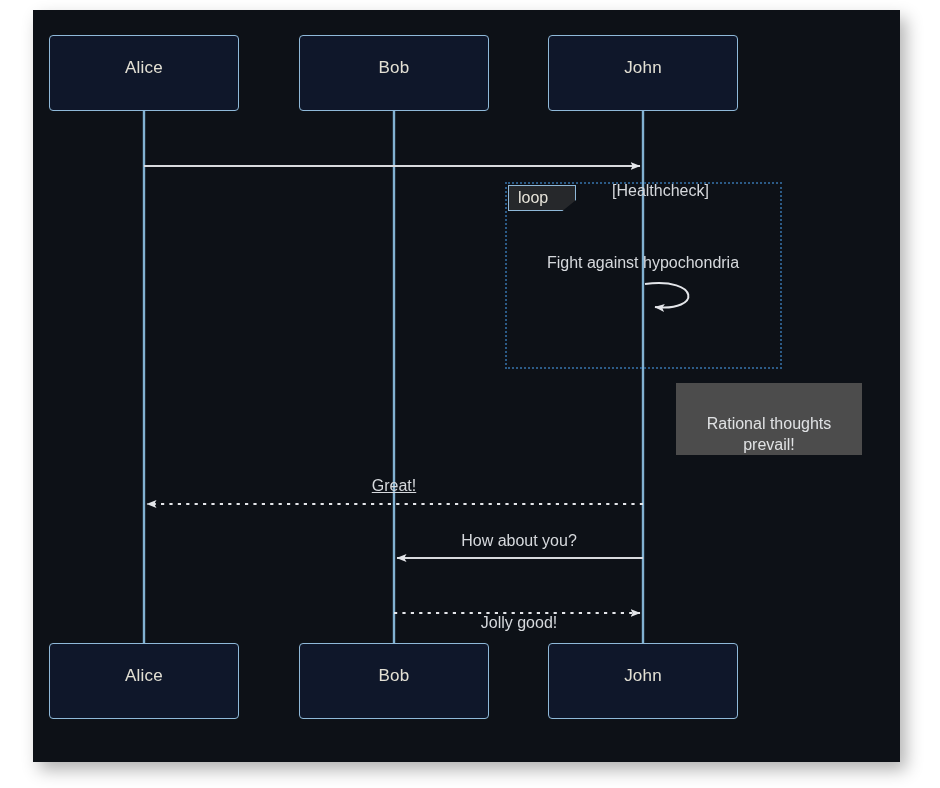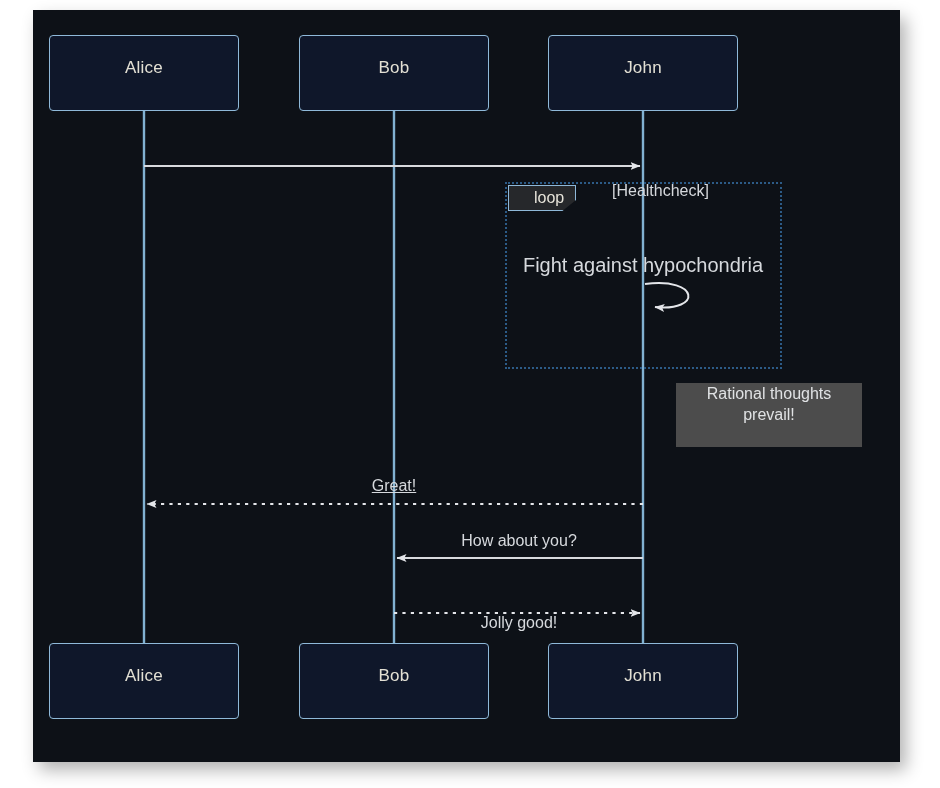--- a/index.html
+++ b/index.html
@@ -88,58 +88,58 @@
     top: 185px;
     width: 68px;
     height: 26px;
     background: #26282b;
     border: 1px solid #8fb9d9;
     box-sizing: border-box;
     clip-path: polygon(0 0, 100% 0, 100% 58%, 80% 100%, 0 100%);
     display: flex;
     align-items: center;
     justify-content: flex-start;
-    padding-left: 25px;
+    padding-left: 9px;
   }
   #loop-tab-label {
     color: #e7e4da;
     font-size: 16px;
     font-family: "Liberation Sans", sans-serif;
   }
   #loop-condition {
     position: absolute;
     left: 612px;
     top: 182px;
     color: #d6d9dd;
     font-size: 16px;
     font-family: "Liberation Sans", sans-serif;
     white-space: nowrap;
   }
   #loop-body-text {
     position: absolute;
     left: 643px;
     top: 254px;
     color: #d6d9dd;
-    font-size: 20px;
+    font-size: 16px;
     font-family: "Liberation Sans", sans-serif;
     white-space: nowrap;
     transform: translateX(-50%);
   }
 
   
   #note-box {
     position: absolute;
     left: 676px;
     top: 383px;
     width: 186px;
-    height: 64px;
+    height: 72px;
     background: #4c4c4c;
     box-sizing: border-box;
     display: flex;
-    align-items: flex-start;
+    align-items: flex-end;
     justify-content: center;
   }
   #note-text {
     color: #e0e2e4;
     font-size: 16px;
     line-height: 1.32;
     text-align: center;
     font-family: "Liberation Sans", sans-serif;
     white-space: pre-line;
   }

